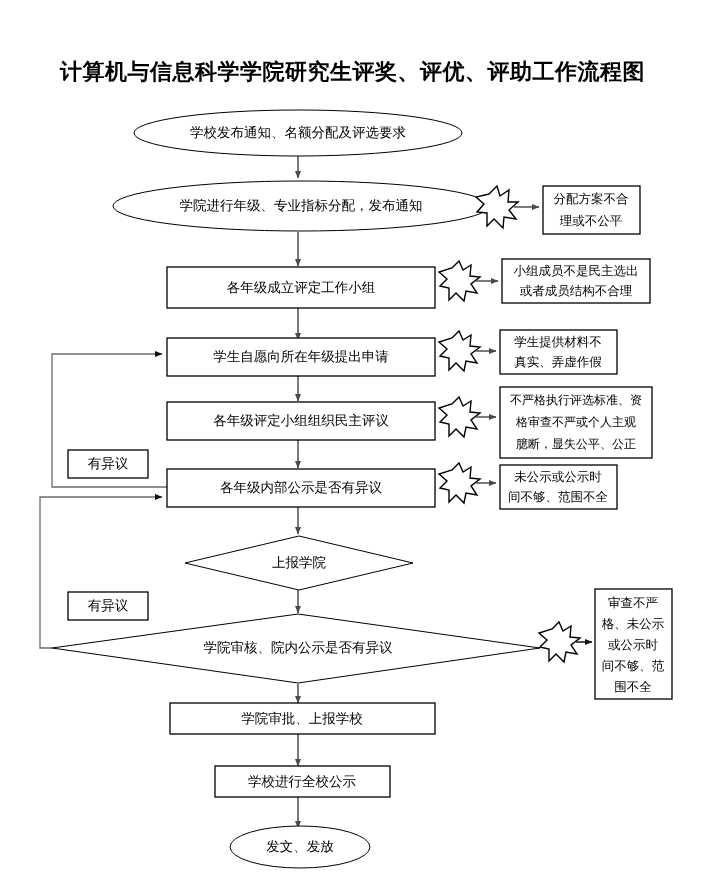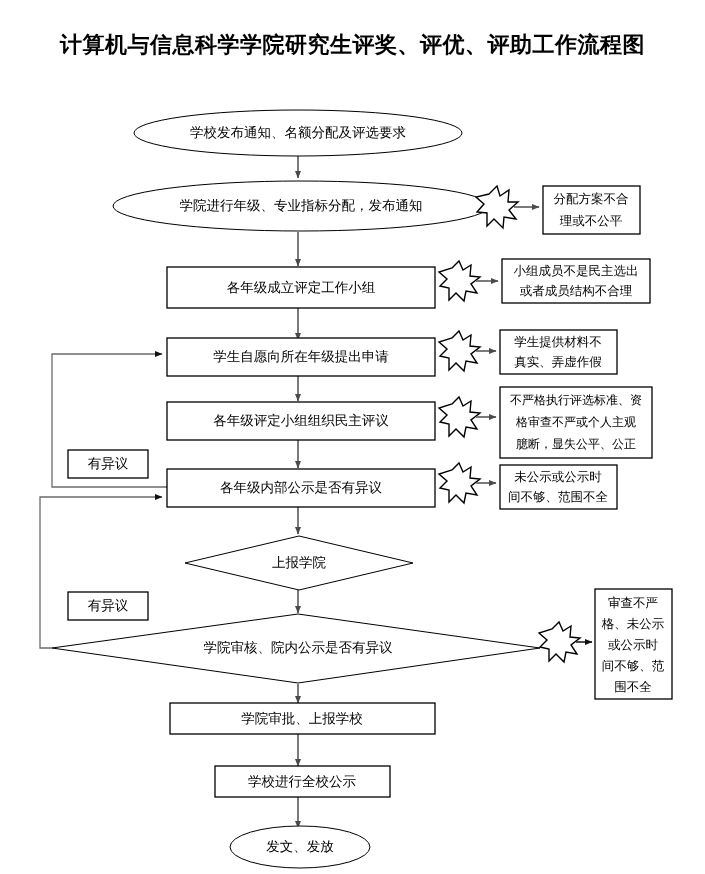--- a/index.html
+++ b/index.html
@@ -5,21 +5,21 @@
   html,body{margin:0;padding:0;background:#ffffff;}
   body{
     width:705px;height:874px;
     font-family:"DejaVu Sans","Liberation Sans",sans-serif;
     color:#000;
     position:relative;
     overflow:hidden;
   }
   #page-title{
     position:absolute;
-    left:0;top:30px;width:705px;
+    left:0;top:57px;width:705px;
     text-align:center;
     font-family:Liberation Sans, sans-serif;
     font-weight:bold;
     font-size:22px;
     letter-spacing:0.5px;
     white-space:nowrap;
   }
   #chart-svg{position:absolute;left:0;top:0;}
   .node-text{
     font-family:"DejaVu Sans","Liberation Sans",sans-serif;

